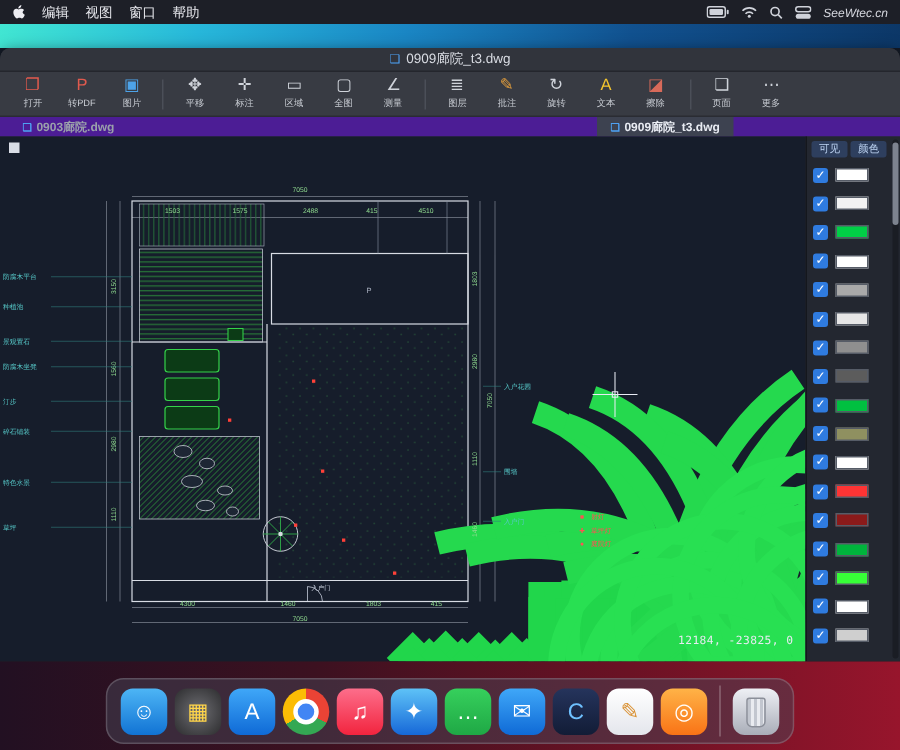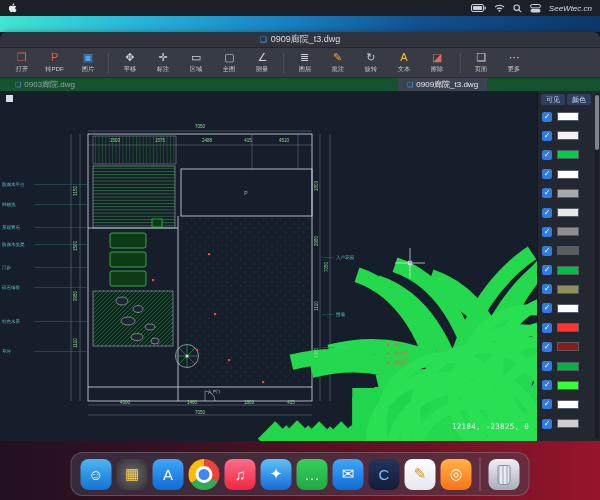--- a/index.html
+++ b/index.html
@@ -27,21 +27,21 @@
   .doc-glyph{color:#4ea1f3;font-size:8px;}
 
   .toolbar{height:30px;background:#383b43;display:flex;align-items:center;padding:0 70px 0 6px;gap:2px;
     border-bottom:1px solid #2a2c33;}
   .tb-btn{width:33px;display:flex;flex-direction:column;align-items:center;gap:0;cursor:default;}
   .tb-ico{font-size:11px;line-height:13px;height:13px;}
   .tb-lbl{font-size:7px;color:#c9cdd4;white-space:nowrap;transform:scale(.88);}
   .tb-sep{width:1px;height:20px;background:#4b4f58;margin:0 3px;}
   .tb-spacer{flex:1;}
 
-  .tabbar{position:relative;height:13px;background:#14532d;display:flex;align-items:center;padding:0 6px;}
+  .tabbar{position:relative;height:13px;background:#4c1d95;display:flex;align-items:center;padding:0 6px;font-weight:bold;}
   .tab{display:flex;align-items:center;gap:3px;font-size:8px;color:#9aa0ab;padding:0 9px;height:13px;}
   .tab .doc-glyph{font-size:7px;}
   .tab.active{position:absolute;left:398px;top:0;background:#3d4250;color:#e9ecf3;}
 
   .main{display:flex;height:350px;}
   .canvas{flex:1;position:relative;background:#161d2b;overflow:hidden;}
   .canvas svg{position:absolute;inset:0;width:100%;height:100%;}
   .coords{position:absolute;right:8px;bottom:10px;color:#e8ebf2;font-size:7.5px;
     font-family:"DejaVu Sans Mono",monospace;letter-spacing:.3px;}
 
@@ -79,20 +79,26 @@
 <body>
 
 <div class="screen">
 
   <div class="menubar">
     <span>
       <svg class="apple-svg" viewBox="0 0 10 12">
           <path d="M7.8 6.3c0-1.5 1.2-2.2 1.25-2.25C8.4 3.1 7.4 3 7 3c-.9-.1-1.7.5-2.1.5S3.8 3 3.1 3C2 3 1 3.9 1 5.7c0 1.1.4 2.3 1 3.1.5.7 1 1.4 1.7 1.4.7 0 .9-.45 1.8-.45s1.1.45 1.8.45 1.2-.7 1.6-1.4c.3-.5.5-1 .6-1.3-.9-.4-1.7-1.2-1.7-2.2zM6.3 2.1C6.7 1.6 7 1 6.9.3 6.3.4 5.7.7 5.3 1.2c-.4.4-.7 1-.6 1.7.6 0 1.2-.3 1.6-.8z"></path>
         </svg>
     </span>
+    <div id="menu-items" style="display:flex;gap:11px;">
+        <span class="menu-item">编辑</span>
+        <span class="menu-item">视图</span>
+        <span class="menu-item">窗口</span>
+        <span class="menu-item">帮助</span>
+      </div>
     <div class="menu-right">
       <span>
         <svg class="mi-svg" width="15" height="8" viewBox="0 0 15 8">
             <rect x="0.5" y="0.5" width="12" height="7" rx="1.5" fill="none" stroke="#cfd2da"></rect>
             <rect x="2" y="2" width="9" height="4" rx="0.8" fill="#cfd2da"></rect>
             <rect x="13.5" y="2.5" width="1.3" height="3" rx="0.6" fill="#cfd2da"></rect>
           </svg>
       </span>
       <span>
         <svg class="mi-svg" width="11" height="8" viewBox="0 0 11 8">

